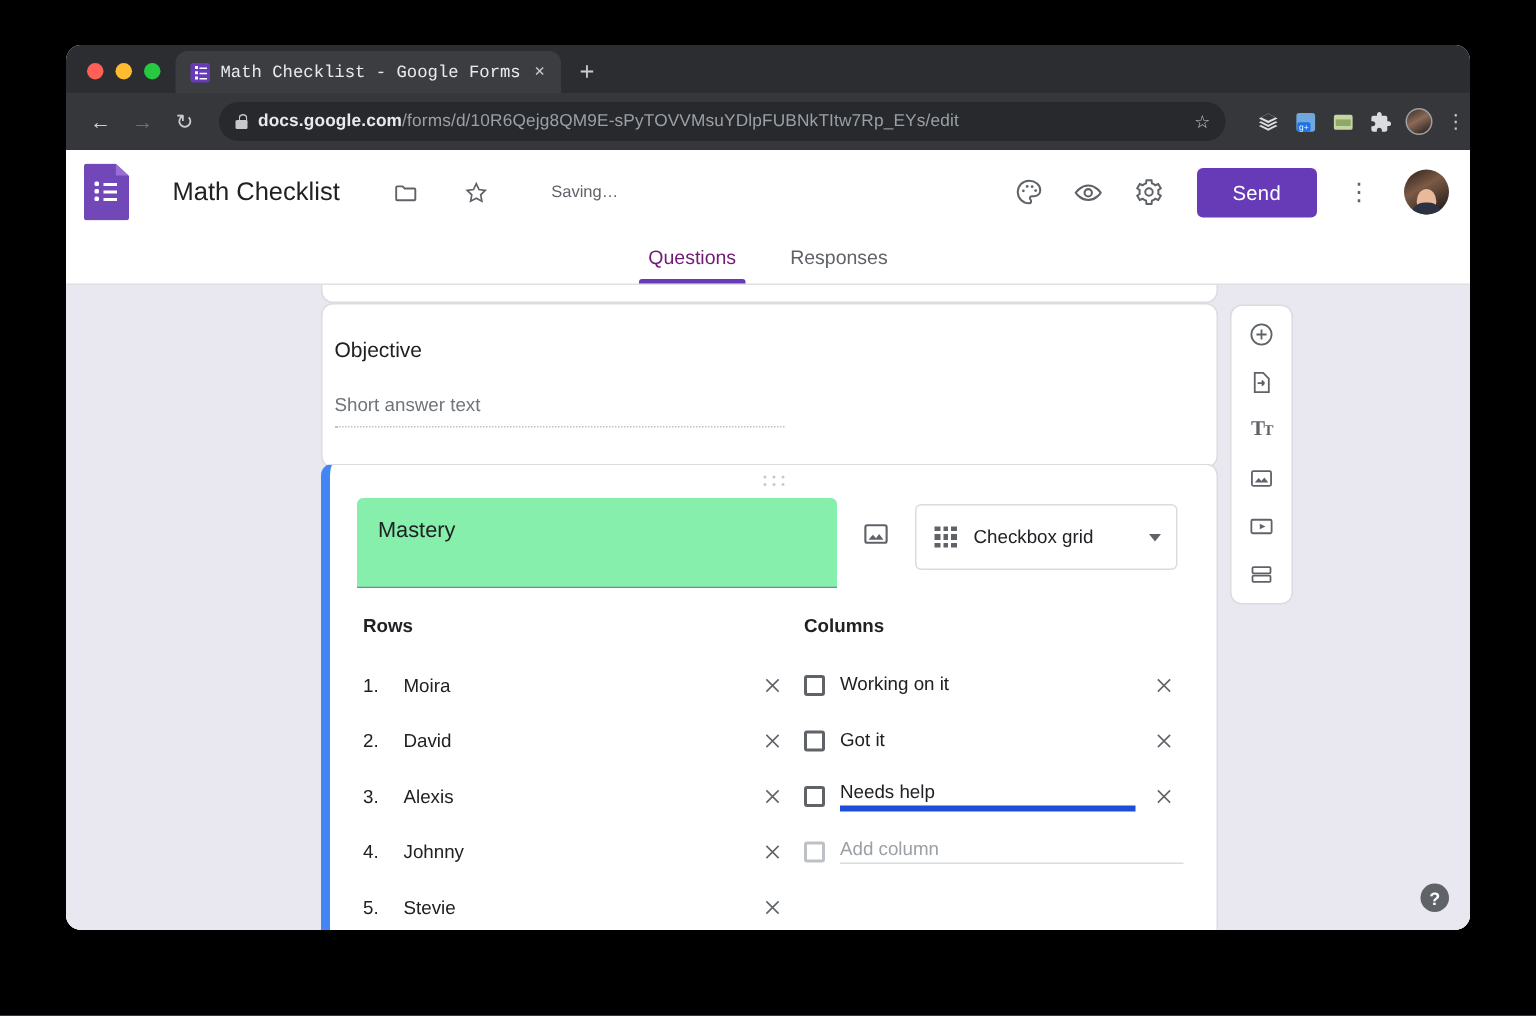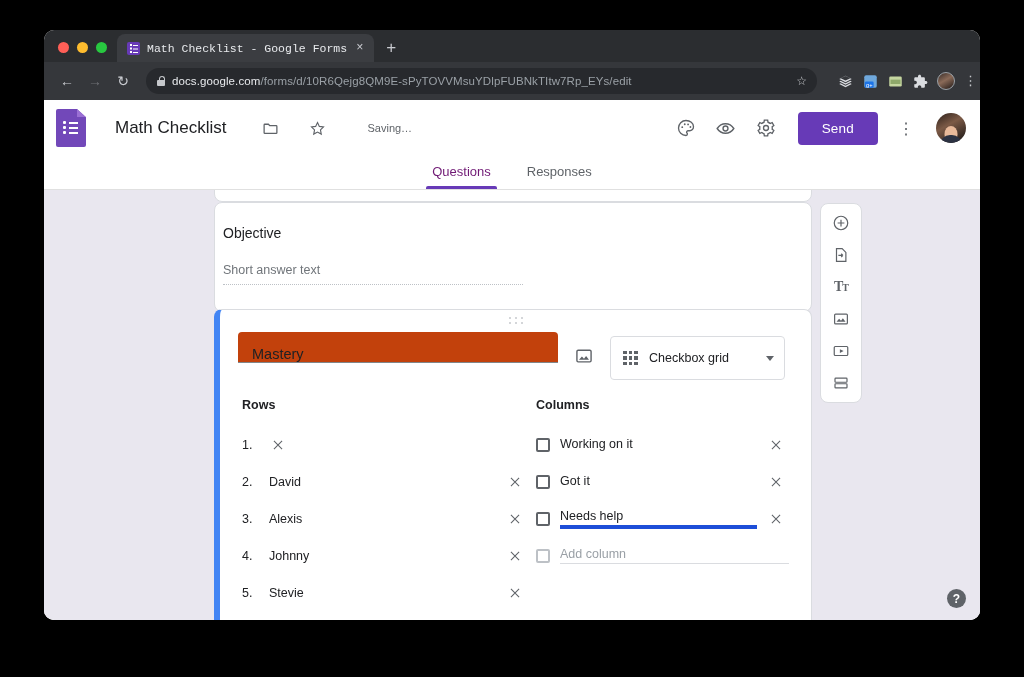--- a/index.html
+++ b/index.html
@@ -111,21 +111,21 @@
     content: ""; position: absolute; top: 0; left: 1.8px;
     width: 4.4px; height: 5px;
     border: 1.4px solid #c6c8cc; border-bottom: none;
     border-radius: 3px 3px 0 0;
   }
   .url {
     font-size: 11.5px; color: #9aa0a6;
     white-space: nowrap; overflow: hidden; text-overflow: ellipsis;
     flex: 1; letter-spacing: .1px;
   }
-  .url b { color: #e8eaed; font-weight: 400; }
+  .url b { color: #e8eaed; font-weight: 700; }
   .star { color: #c6c8cc; font-size: 12px; }
   .ext-icons { display: flex; align-items: center; gap: 9px; padding-left: 10px; }
   .ei { width: 16px; height: 16px; display: flex; align-items: center; justify-content: center; }
   .ei svg { display: block; }
   .avatar-sm {
     width: 18px; height: 18px; border-radius: 50%;
     background: linear-gradient(150deg,#4a3a33 10%, #8a6a58 45%, #3c2e28 85%);
     border: 1px solid #9aa0a6;
   }
   .kebab-browser { color: #c6c8cc; font-size: 13px; letter-spacing: 0; line-height: 8px; width: 6px; text-align: center; }
@@ -276,24 +276,24 @@
     display: grid;
     grid-template-columns: repeat(3, 2px);
     grid-template-rows: repeat(2, 2px);
     gap: 3px 4px;
   }
   .dots-grid i { background: #c6c8cc; border-radius: 1px; display: block; }
 
   .q-head { display: flex; align-items: flex-start; padding: 4px 22px 0 18px; gap: 14px; }
   .q-title-field {
     flex: 1;
-    background: #c2410c;
+    background: #86efac;
     border-bottom: 1px solid #80868b;
     border-radius: 4px 4px 0 0;
-    padding: 14px 14px 0;
+    padding: 14px 14px 29px;
     font-size: 14.5px;
     color: #202124;
     max-width: 320px;
   }
   .img-btn {
     width: 24px; height: 24px;
     margin-top: 12px;
     color: #5f6368;
     display: flex; align-items: center; justify-content: center;
   }
@@ -545,20 +545,21 @@
           </div>
         </div>
 
         <div class="grid-body">
 
           <div class="col-rows">
             <div class="col-head">Rows</div>
             <div id="rows-list">
                 <div class="row-item">
                   <span class="row-num">1.</span>
+                  <span class="row-text">Moira</span>
                   <span class="xbtn">
                     <svg width="14" height="14" viewBox="0 0 24 24" stroke="#5f6368" stroke-width="1.8">
                       <path d="M5 5l14 14M19 5L5 19"></path>
                     </svg>
                   </span>
                 </div>
                 <div class="row-item">
                   <span class="row-num">2.</span>
                   <span class="row-text">David</span>
                   <span class="xbtn">

